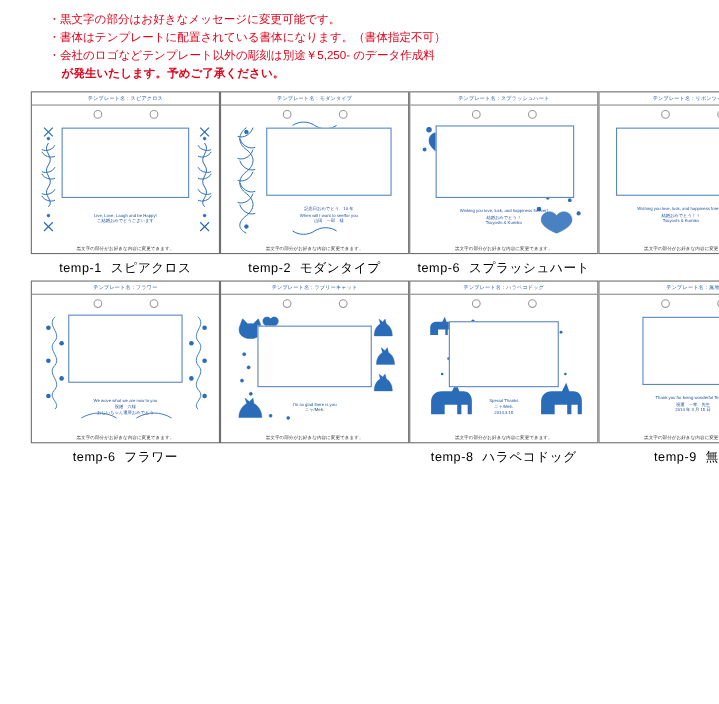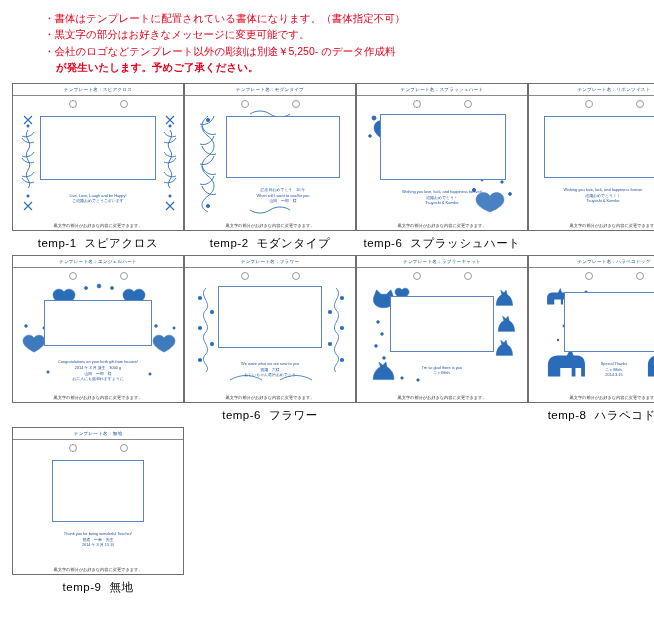--- a/index.html
+++ b/index.html
@@ -42,25 +42,25 @@
   }
   .header-right .indent {
     padding-left: 12px;
     font-weight: bold;
   }
 
   
   .grid {
     margin-top: 8px;
     display: grid;
-    grid-template-columns: repeat(4, 1fr);
+    grid-template-columns: repeat(5, 1fr);
     grid-template-rows: repeat(3, auto);
     column-gap: 0px;
     row-gap: 4px;
-    padding: 0 12px;
+    padding: 0 28px;
     box-sizing: border-box;
   }
   .cell {
     display: flex;
     flex-direction: column;
     align-items: center;
   }
 
   
   .plaque {
@@ -140,22 +140,22 @@
   .caption .no {
     margin-right: 8px;
   }
   svg { display: block; overflow: visible; }
 </style>
 </head>
 <body>
 
 <div class="header">
   <div class="header-right">
+    <span class="line">・黒文字の部分はお好きなメッセージに変更可能です。</span>
     <span class="line">・書体はテンプレートに配置されている書体になります。（書体指定不可）</span>
-    <span class="line">・黒文字の部分はお好きなメッセージに変更可能です。</span>
     <span class="line">・会社のロゴなどテンプレート以外の彫刻は別途￥5,250- のデータ作成料</span>
     <span class="line indent">が発生いたします。予めご了承ください。</span>
   </div>
 </div>
 
 <div class="grid">
 
   <div class="cell">
     <div class="plaque">
       <div class="plaque-header">テンプレート名：スピアクロス</div>

